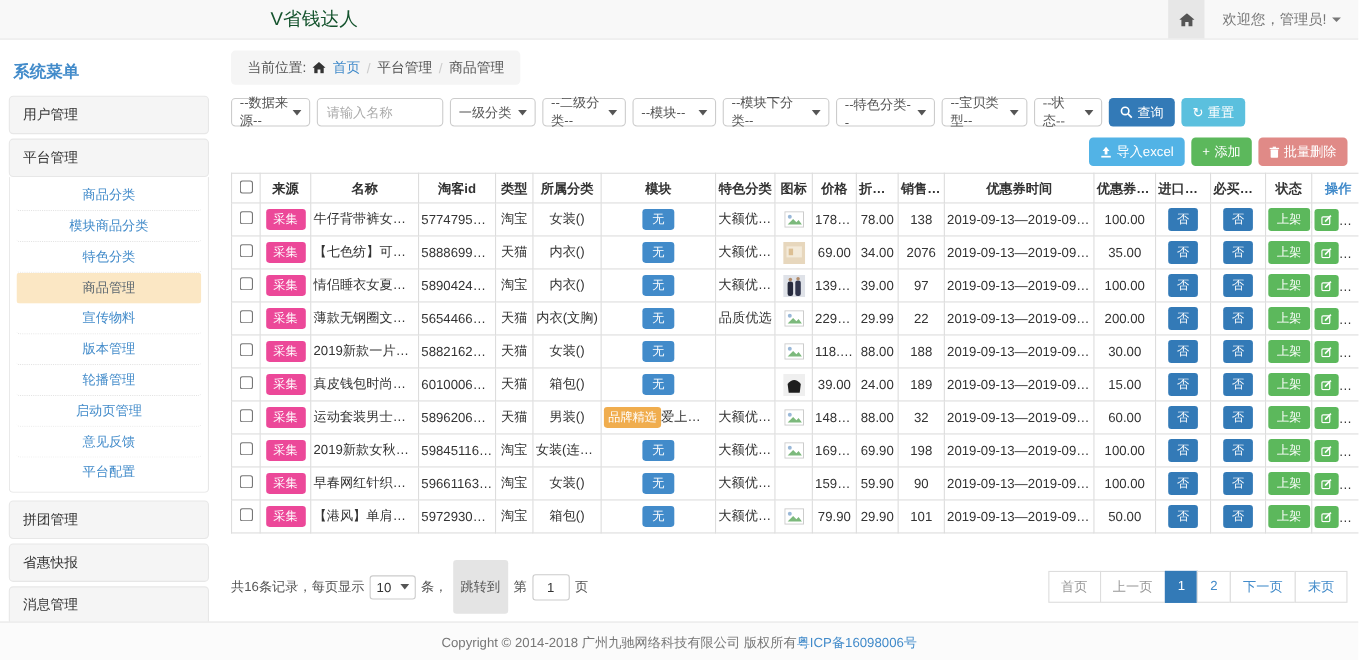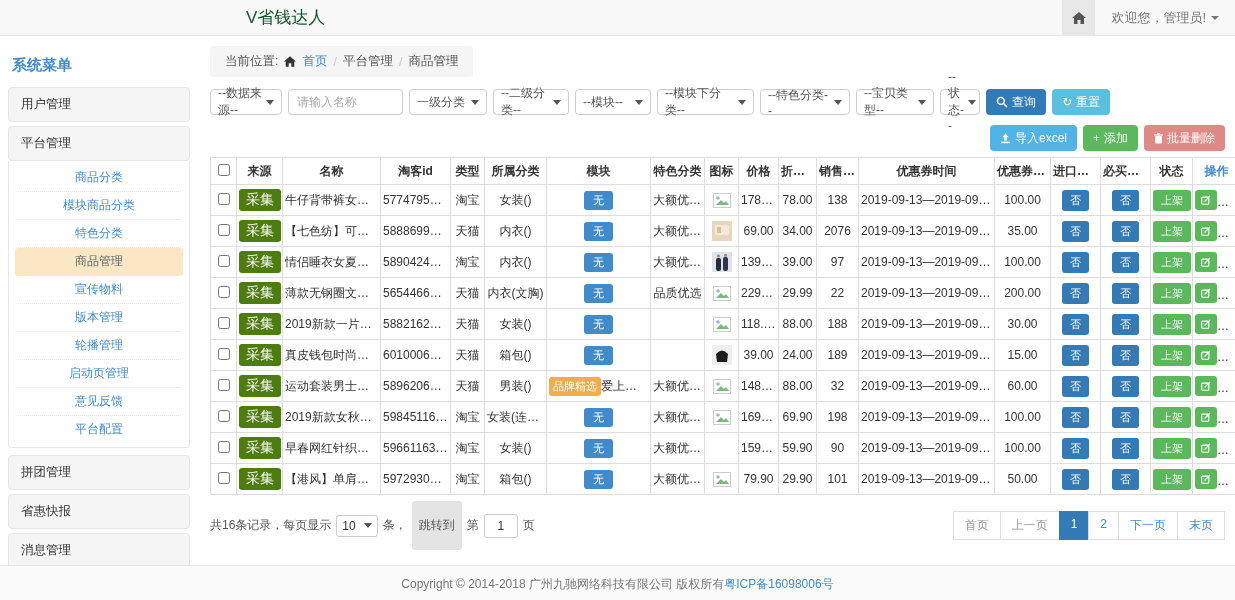--- a/index.html
+++ b/index.html
@@ -42,32 +42,32 @@
   .btn-import { background:#52b3e6; }
   .btn-success { background:#5cb85c; }
   .btn-soft-danger { background:#e08a87; }
   
   .toolbar { margin-top:10px; display:flex; justify-content:flex-end; gap:6px; }
   
   table.grid { width:100%; border-collapse:collapse; table-layout:fixed; margin-top:6px; background:#fff; }
   .grid th, .grid td { border:1px solid #ddd; padding:4px 2px; text-align:center; font-size:12px; color:#333; overflow:hidden; white-space:nowrap; text-overflow:ellipsis; height:27px; vertical-align:middle; }
   .grid th { font-weight:bold; background:#fff; }
   .grid th.ops-head { color:#428bca; }
-  .badge-source { background:#4d7c0f; color:#fff; border-radius:3px; padding:2px 7px; font-size:14px; display:inline-block; }
+  .badge-source { background:#ec4899; color:#fff; border-radius:3px; padding:2px 7px; font-size:11px; display:inline-block; }
   .badge-none { background:#428bca; color:#fff; border-radius:3px; padding:2px 9px; font-size:11px; display:inline-block; cursor:pointer; }
   .badge-brand { background:#f0ad4e; color:#fff; border-radius:3px; padding:2px 4px; font-size:11px; display:inline-block; }
   .mini-btn { border:none; border-radius:3px; color:#fff; font-size:11px; padding:3px 8px; cursor:pointer; display:inline-flex; align-items:center; justify-content:center; font-family:inherit; }
   .mini-blue { background:#337ab7; }
   .mini-green { background:#5cb85c; }
   .mini-red { background:#d9534f; }
   .op-btn { width:22px; height:20px; padding:0; }
   .ops-cell { white-space:nowrap; }
   .thumb { display:inline-block; vertical-align:middle; line-height:0; }
   
-  .pager-row { margin-top:6px; display:flex; align-items:center; justify-content:space-between; color:#555; }
+  .pager-row { margin-top:24px; display:flex; align-items:center; justify-content:space-between; color:#555; }
   .pager-left { display:flex; align-items:center; gap:5px; }
   .mini-select { height:22px; border:1px solid #ccc; border-radius:3px; background:#fff; display:inline-flex; align-items:center; gap:4px; padding:0 5px; cursor:pointer; color:#333; }
   .jump-btn { background:#e4e4e4; border:none; border-radius:3px; padding:16px 7px; font-size:12px; color:#555; cursor:pointer; font-family:inherit; }
   .page-input { width:34px; height:24px; border:1px solid #ccc; border-radius:3px; text-align:center; font-size:12px; color:#333; outline:none; }
   .pager-pages { display:flex; }
   .page-btn { border:1px solid #ddd; background:#fff; color:#428bca; padding:5px 11px; font-size:12px; text-decoration:none; margin-left:-1px; cursor:pointer; }
   .page-btn.disabled { color:#999; cursor:default; }
   .page-btn.active { background:#337ab7; border-color:#337ab7; color:#fff; }
   
   footer { position:absolute; left:0; bottom:0; width:100%; height:35px; background:#fbfbfb; border-top:1px solid #e5e5e5; text-align:center; padding-top:10px; color:#777; font-size:12px; z-index:5; }
@@ -149,21 +149,21 @@
             <span class="sel-caret"></span>
           </div><div class="fselect" style="width: 97px;">
             <span>--模块下分类--</span>
             <span class="sel-caret"></span>
           </div><div class="fselect" style="width: 90px;">
             <span>--特色分类--</span>
             <span class="sel-caret"></span>
           </div><div class="fselect" style="width: 78px;">
             <span>--宝贝类型--</span>
             <span class="sel-caret"></span>
-          </div><div class="fselect" style="width: 40px; font-family: Liberation Serif, serif;">
+          </div><div class="fselect" style="width: 62px; font-family: Liberation Serif, serif;">
             <span>--状态--</span>
             <span class="sel-caret"></span>
           </div></div>
       <button class="btn btn-primary">
         <span class="thumb">
           <svg width="12" height="12" viewBox="0 0 16 16">
               <circle cx="6.5" cy="6.5" r="4.5" fill="none" stroke="#fff" stroke-width="2"></circle>
               <line x1="10" y1="10" x2="14.5" y2="14.5" stroke="#fff" stroke-width="2"></line>
             </svg>
         </span>

